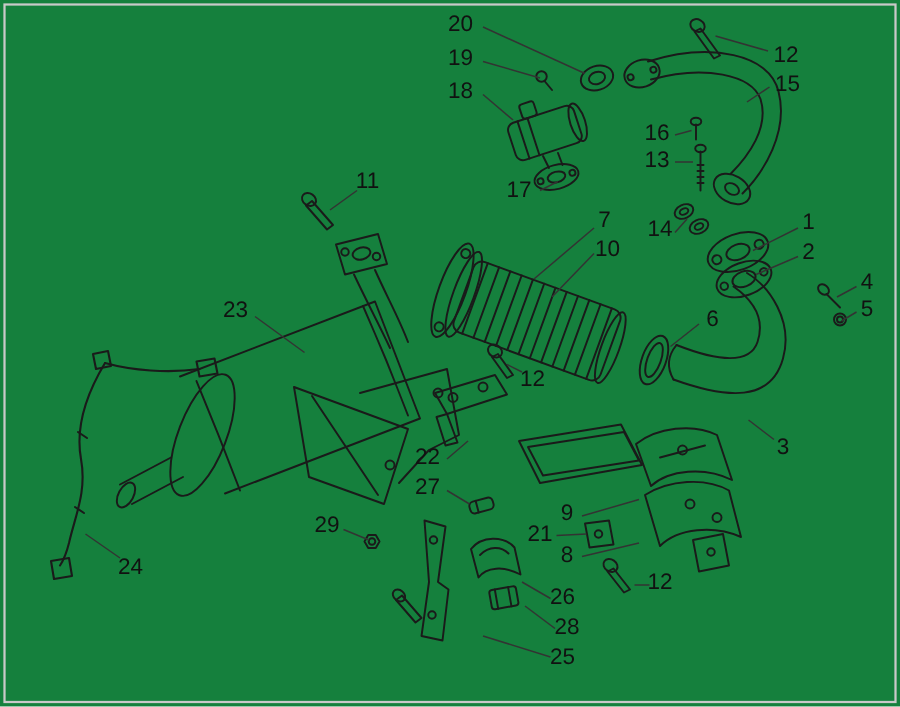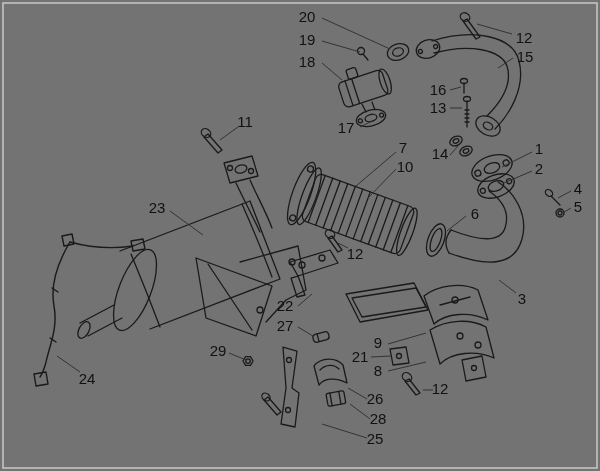--- a/index.html
+++ b/index.html
@@ -1,16 +1,16 @@
 <!DOCTYPE html>
 <html><head>
 <meta charset="utf-8">
 <style>
   html,body{margin:0;padding:0;background:#ffffff;}
-  .stage{position:relative;width:600px;height:471px;background:#737373;overflow:hidden;
+  .stage{position:relative;width:600px;height:471px;background:#15803d;overflow:hidden;
          font-family:"Liberation Sans",sans-serif;}
   svg{position:absolute;left:0;top:0;}
   .callout{font-family:"Liberation Sans",sans-serif;font-size:15px;fill:#111;
            text-anchor:middle;dominant-baseline:central;}
   .leader{stroke:#333;stroke-width:1;}
   .part{fill:none;stroke-linecap:round;stroke-linejoin:round;}
 </style>
 </head>
 <body>
 

